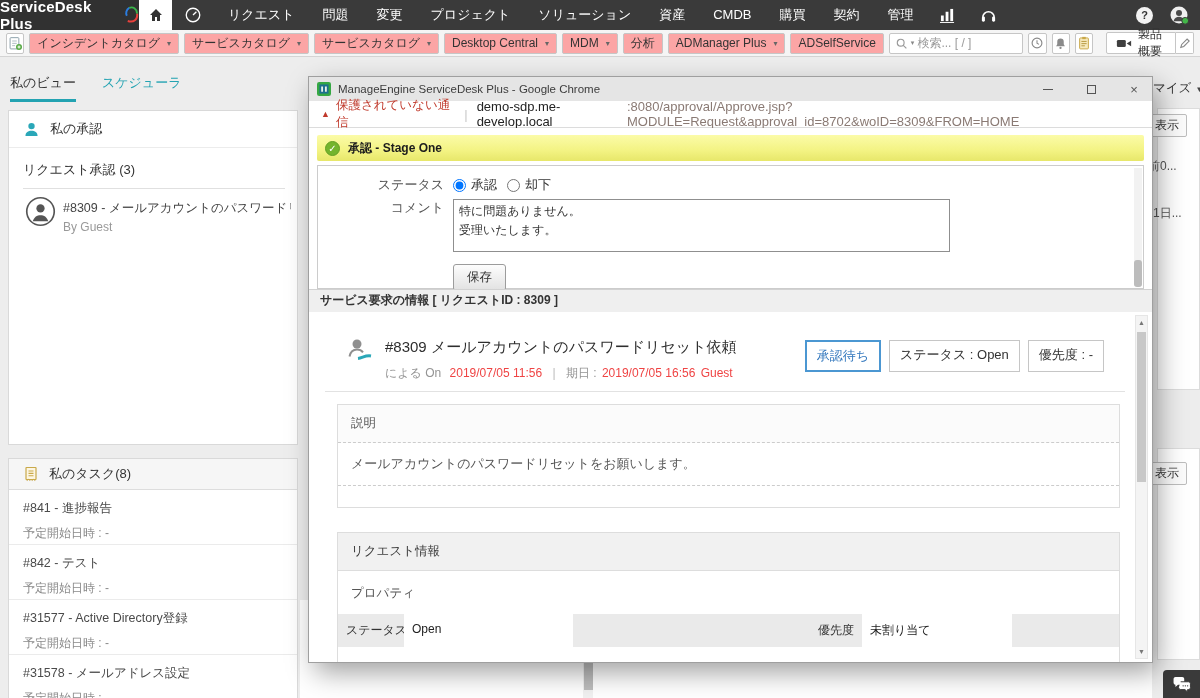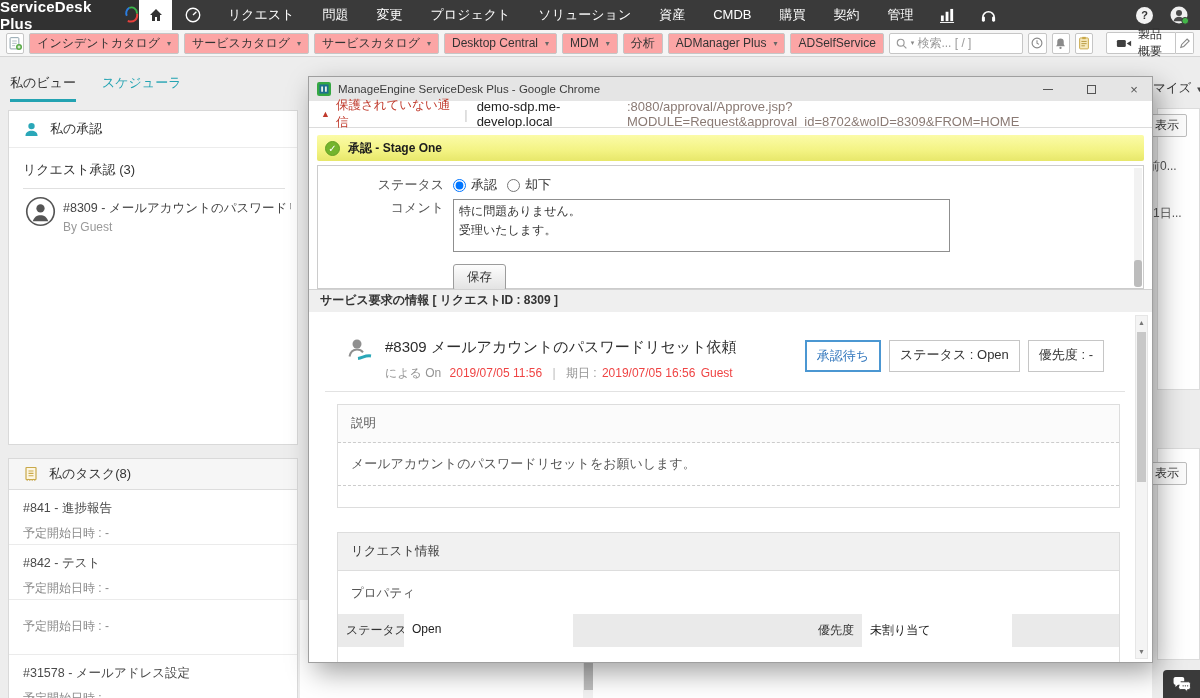--- a/index.html
+++ b/index.html
@@ -318,20 +318,21 @@
   </div>
   <div class="task">
     <div class="t-title">#841 - 進捗報告</div>
     <div class="t-start">予定開始日時 : -</div>
   </div>
   <div class="task">
     <div class="t-title">#842 - テスト</div>
     <div class="t-start">予定開始日時 : -</div>
   </div>
   <div class="task">
+    <div class="t-title">#31577 - Active Directory登録</div>
     <div class="t-start">予定開始日時 : -</div>
   </div>
   <div class="task">
     <div class="t-title">#31578 - メールアドレス設定</div>
     <div class="t-start">予定開始日時 : -</div>
   </div>
 </div>
 
 <div class="abs" style="left:300px;top:600px;width:852px;height:98px;background:#fff"></div>
 <div class="scroll-v" style="left:583px;top:600px;width:10px;height:98px">

